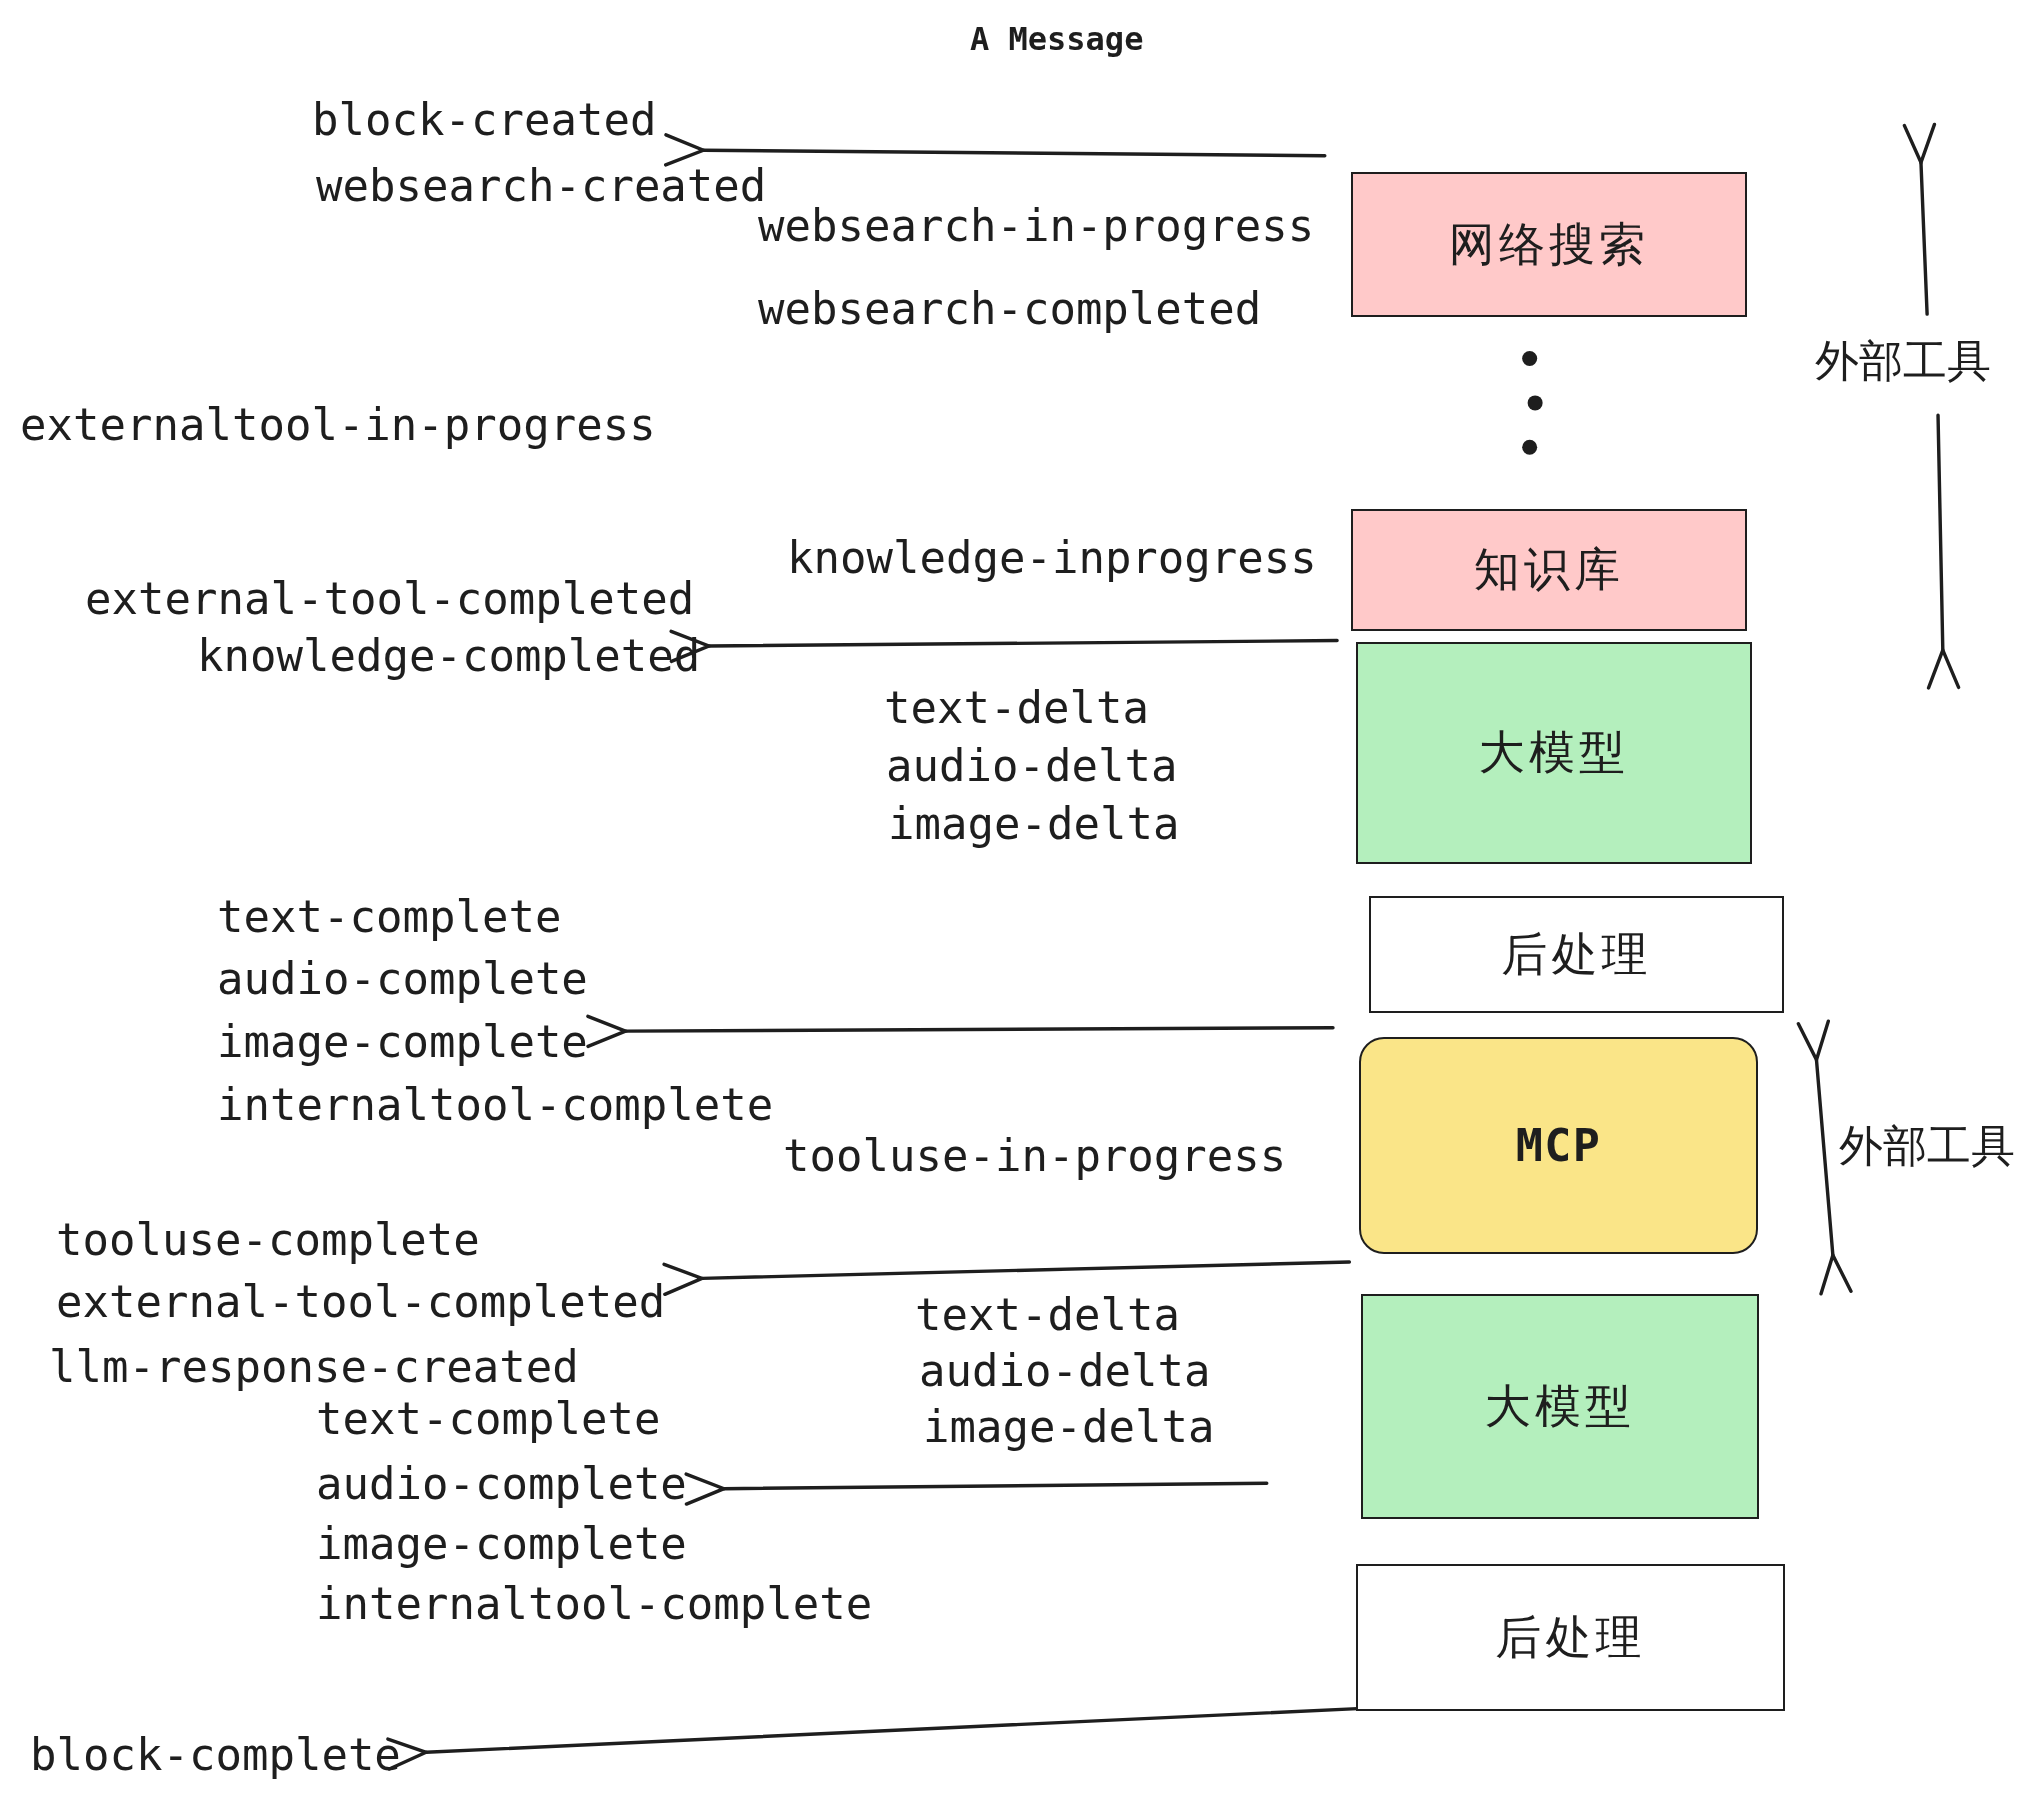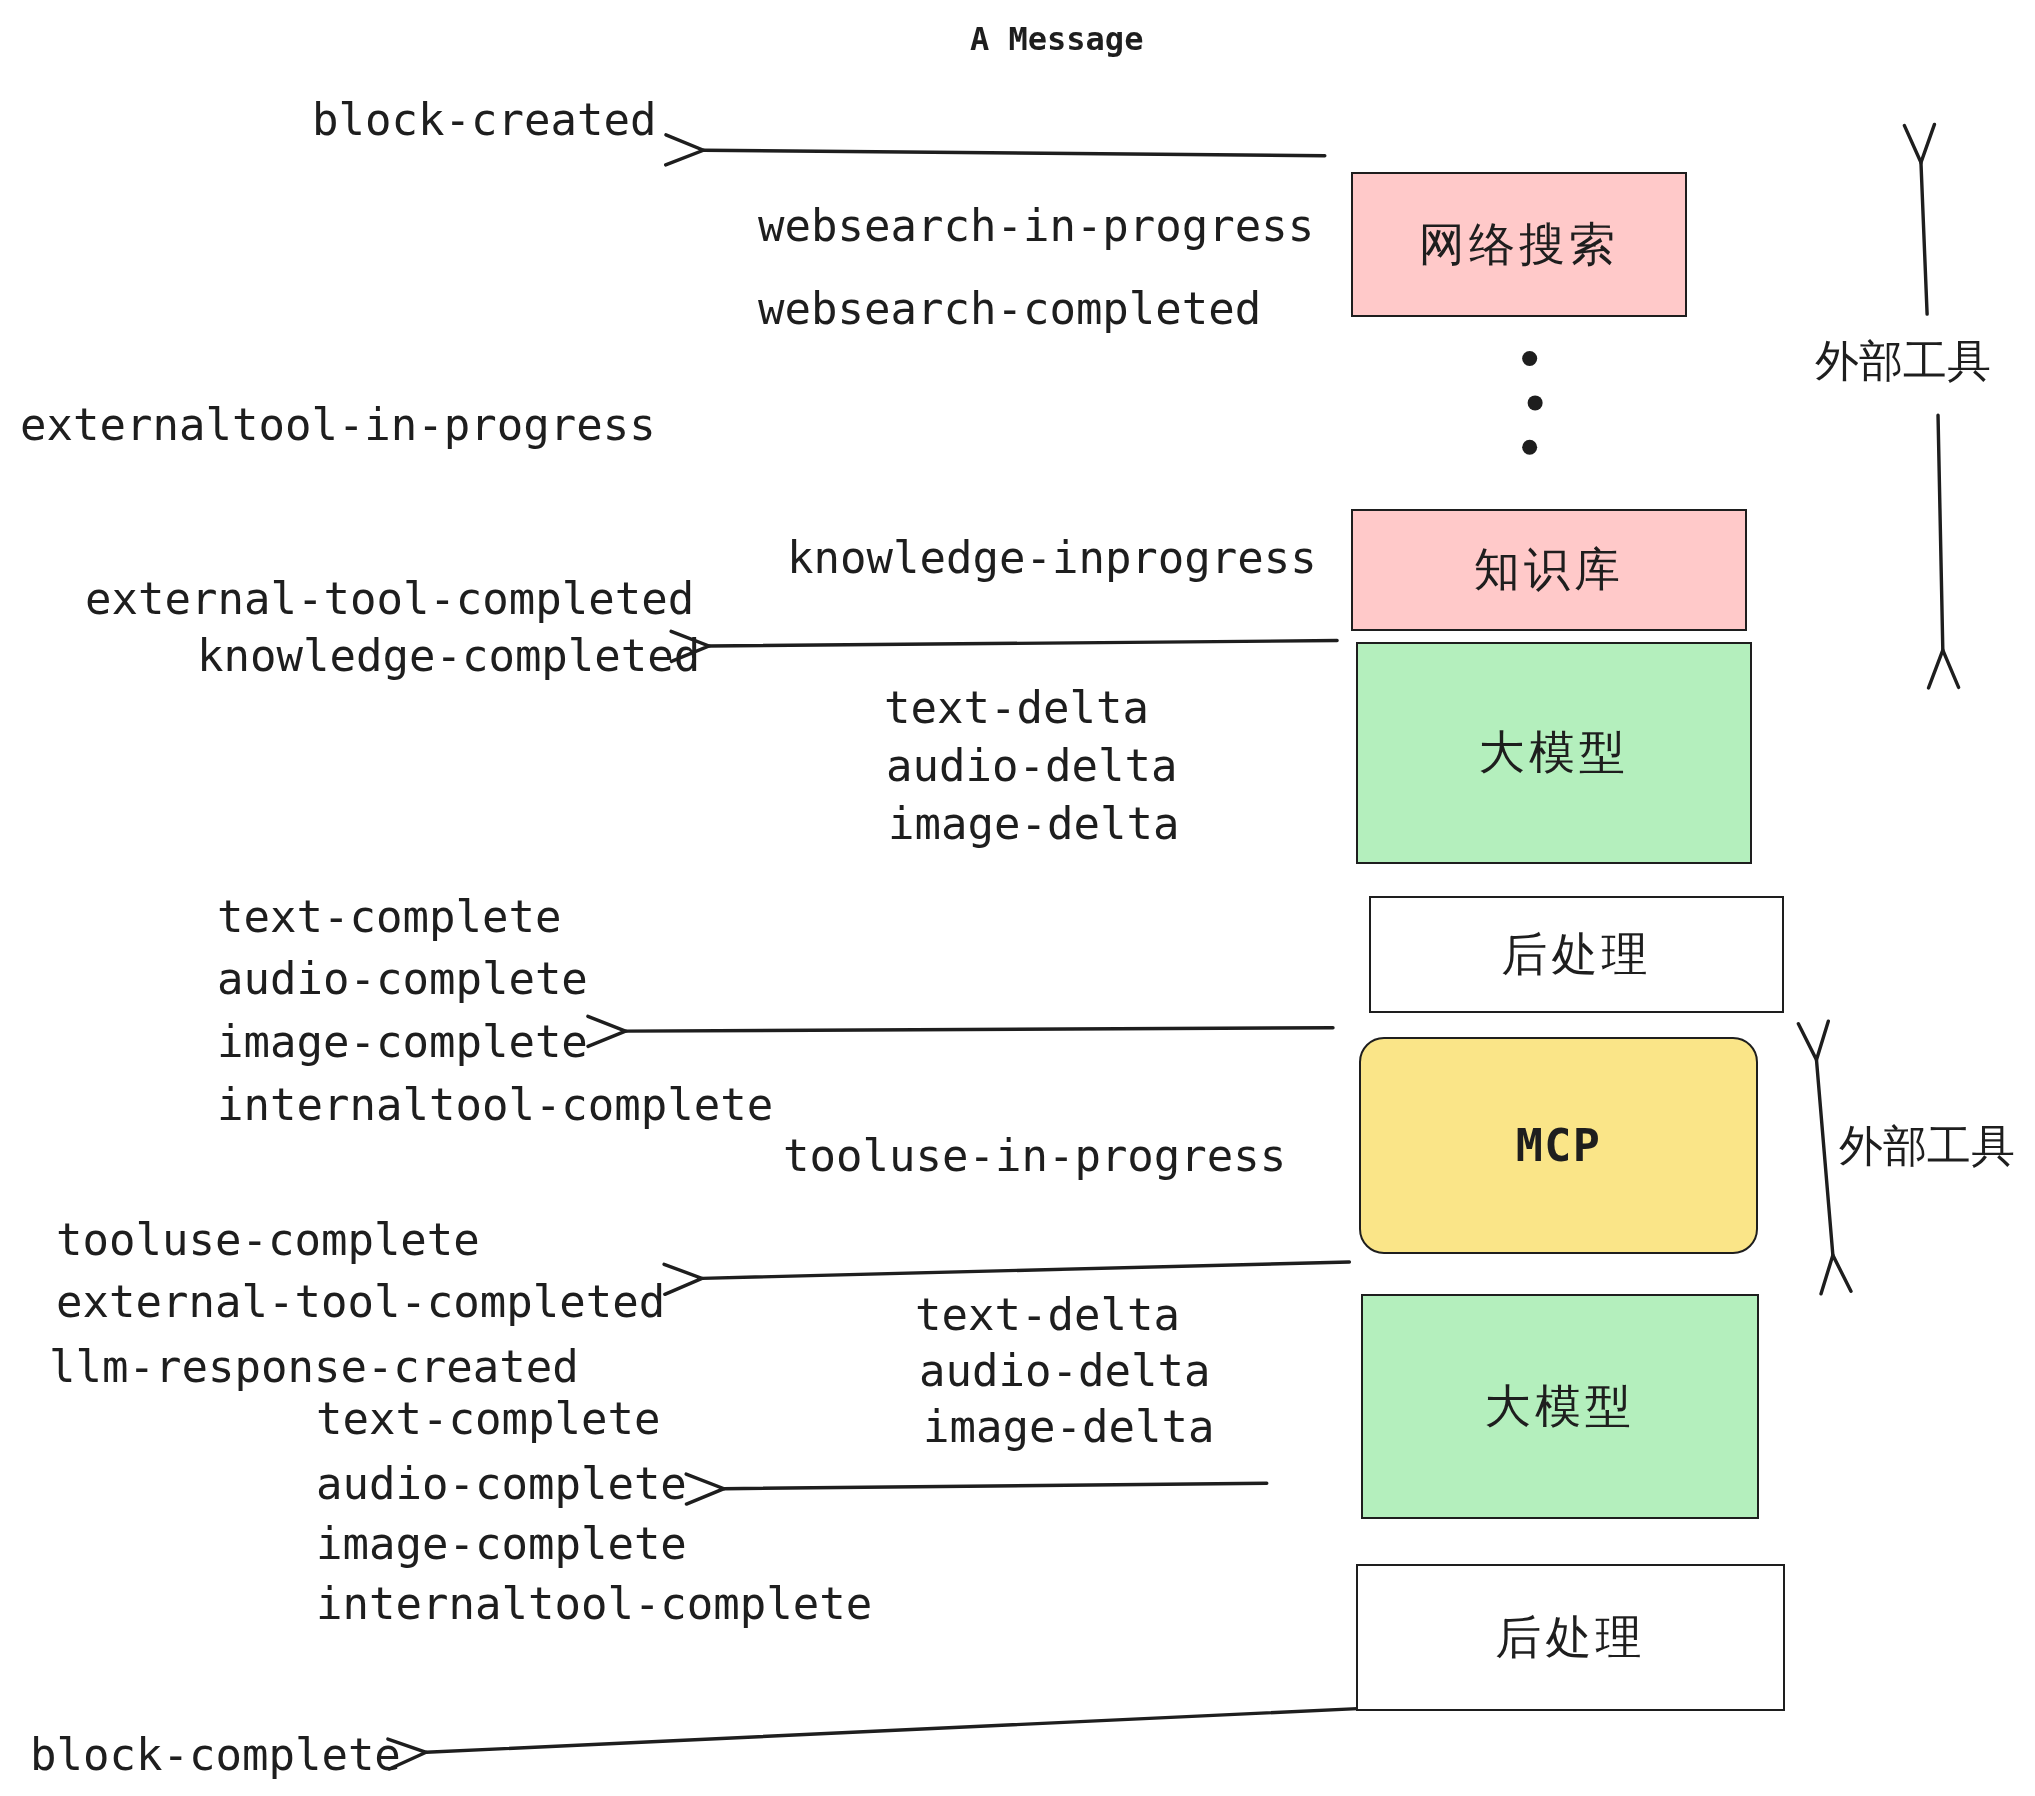--- a/index.html
+++ b/index.html
@@ -93,21 +93,21 @@
 
     <g>
       <circle cx="2240" cy="525" r="11"></circle>
       <circle cx="2248" cy="590" r="11"></circle>
       <circle cx="2240" cy="655" r="11"></circle>
     </g>
   </svg>
 
   <div class="title" style="left:970px; top:12.3px;">A Message</div>
 
-  <div class="box bg-pink" style="left:1351px; top:172px; width:336px; height:145px;">
+  <div class="box bg-pink" style="left:1351px; top:172px; width:396px; height:145px;">
     <span class="box-label">网络搜索</span>
   </div>
   <div class="box bg-pink" style="left:1351px; top:509px; width:396px; height:122px;">
     <span class="box-label">知识库</span>
   </div>
   <div class="box bg-green" style="left:1356px; top:642px; width:396px; height:222px;">
     <span class="box-label">大模型</span>
   </div>
   <div class="box bg-white" style="left:1369px; top:896px; width:415px; height:117px;">
     <span class="box-label">后处理</span>
@@ -116,20 +116,21 @@
     <span class="box-label latin">MCP</span>
   </div>
   <div class="box bg-green" style="left:1361px; top:1294px; width:398px; height:225px;">
     <span class="box-label">大模型</span>
   </div>
   <div class="box bg-white" style="left:1356px; top:1564px; width:429px; height:147px;">
     <span class="box-label">后处理</span>
   </div>
 
   <div class="event" style="left:312px;  top:92px;">block-created</div>
+  <div class="event" style="left:316px;  top:158px;">websearch-created</div>
   <div class="event" style="left:758px; top:198px;">websearch-in-progress</div>
   <div class="event" style="left:20px;   top:397px;">externaltool-in-progress</div>
   <div class="event" style="left:758px; top:281px;">websearch-completed</div>
   <div class="event" style="left:787px; top:530px;">knowledge-inprogress</div>
   <div class="event" style="left:85px;  top:571px;">external-tool-completed</div>
   <div class="event" style="left:197px;  top:628px;">knowledge-completed</div>
   <div class="event" style="left:884px; top:680px;">text-delta</div>
   <div class="event" style="left:886px; top:738px;">audio-delta</div>
   <div class="event" style="left:888px; top:796px;">image-delta</div>
   <div class="event" style="left:217px;  top:889px;">text-complete</div>

